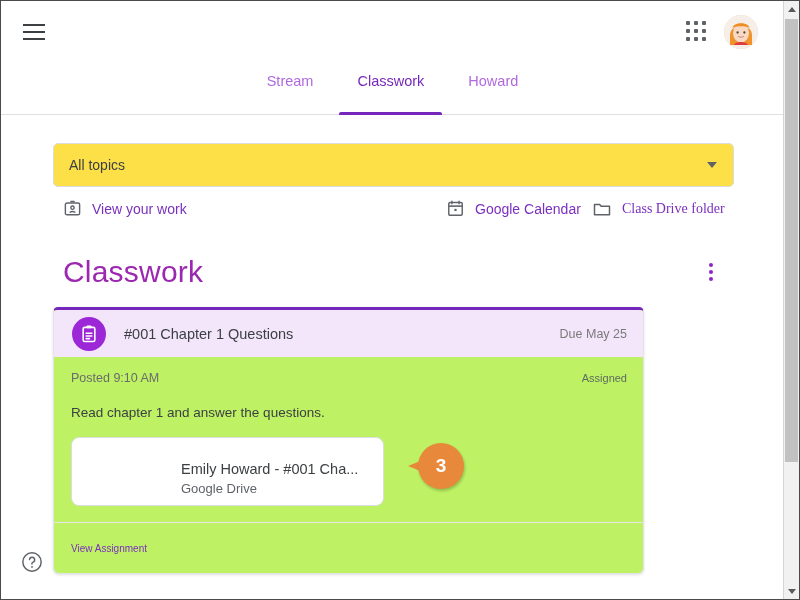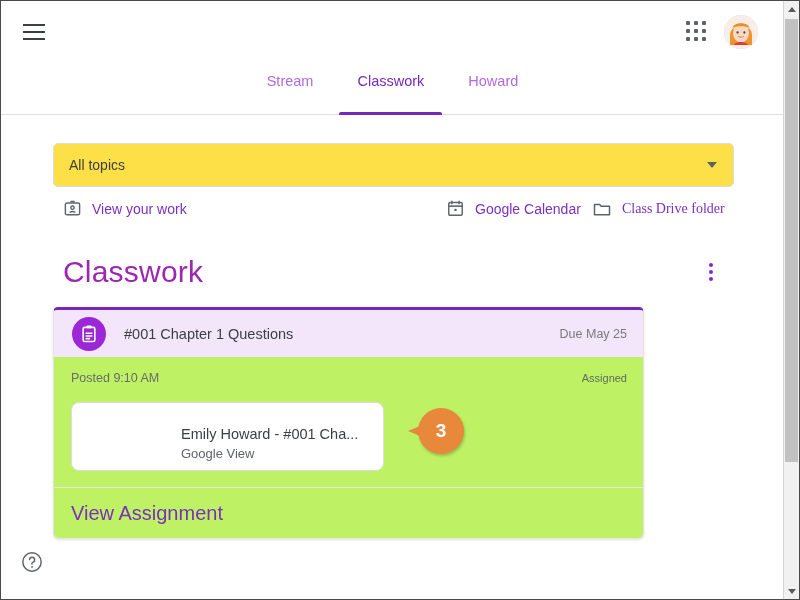--- a/index.html
+++ b/index.html
@@ -322,21 +322,21 @@
     border-bottom: 7px solid transparent;
     border-right: 17px solid #e8883a;
   }
 
   .assign-footer {
     height: 50px;
     display: flex; align-items: center;
     padding-left: 17px;
   }
   .view-assign {
-    font-size: 20px;
+    font-size: 10px;
     color: #7b2fbe;
     cursor: pointer;
   }
 
   
   .help-icon {
     position: absolute;
     left: 20px; bottom: 26px;
     width: 22px; height: 22px;
     cursor: pointer;
@@ -452,35 +452,36 @@
         <div class="assign-name">#001 Chapter 1 Questions</div>
         <div class="assign-due">Due May 25</div>
       </div>
 
       <div class="assign-body">
         <div class="posted-row">
           <span class="posted-txt">Posted 9:10 AM</span>
           <span class="assigned-txt">Assigned</span>
         </div>
 
+        <div class="desc-txt">Read chapter 1 and answer the questions.</div>
 
         <div class="attach-wrap">
           <div class="attachment">
             <div class="attach-thumb">
               <span class="ln" style="top:12px; width:53px;"></span>
               <span class="ln" style="top:26px; width:70px;"></span>
               <span class="ln" style="top:32px; width:46px;"></span>
               <span class="ln" style="top:46px; width:70px;"></span>
               <span class="ln" style="top:52px; width:30px;"></span>
               <span class="fold-gray"></span>
               <span class="fold-blue"></span>
             </div>
             <div class="attach-meta">
               <div class="attach-title">Emily Howard - #001 Cha...</div>
-              <div class="attach-sub">Google View</div>
+              <div class="attach-sub">Google Drive</div>
             </div>
           </div>
 
           <div class="callout">
             <span class="tail"></span>
             <span class="bubble">3</span>
           </div>
         </div>
       </div>
 

